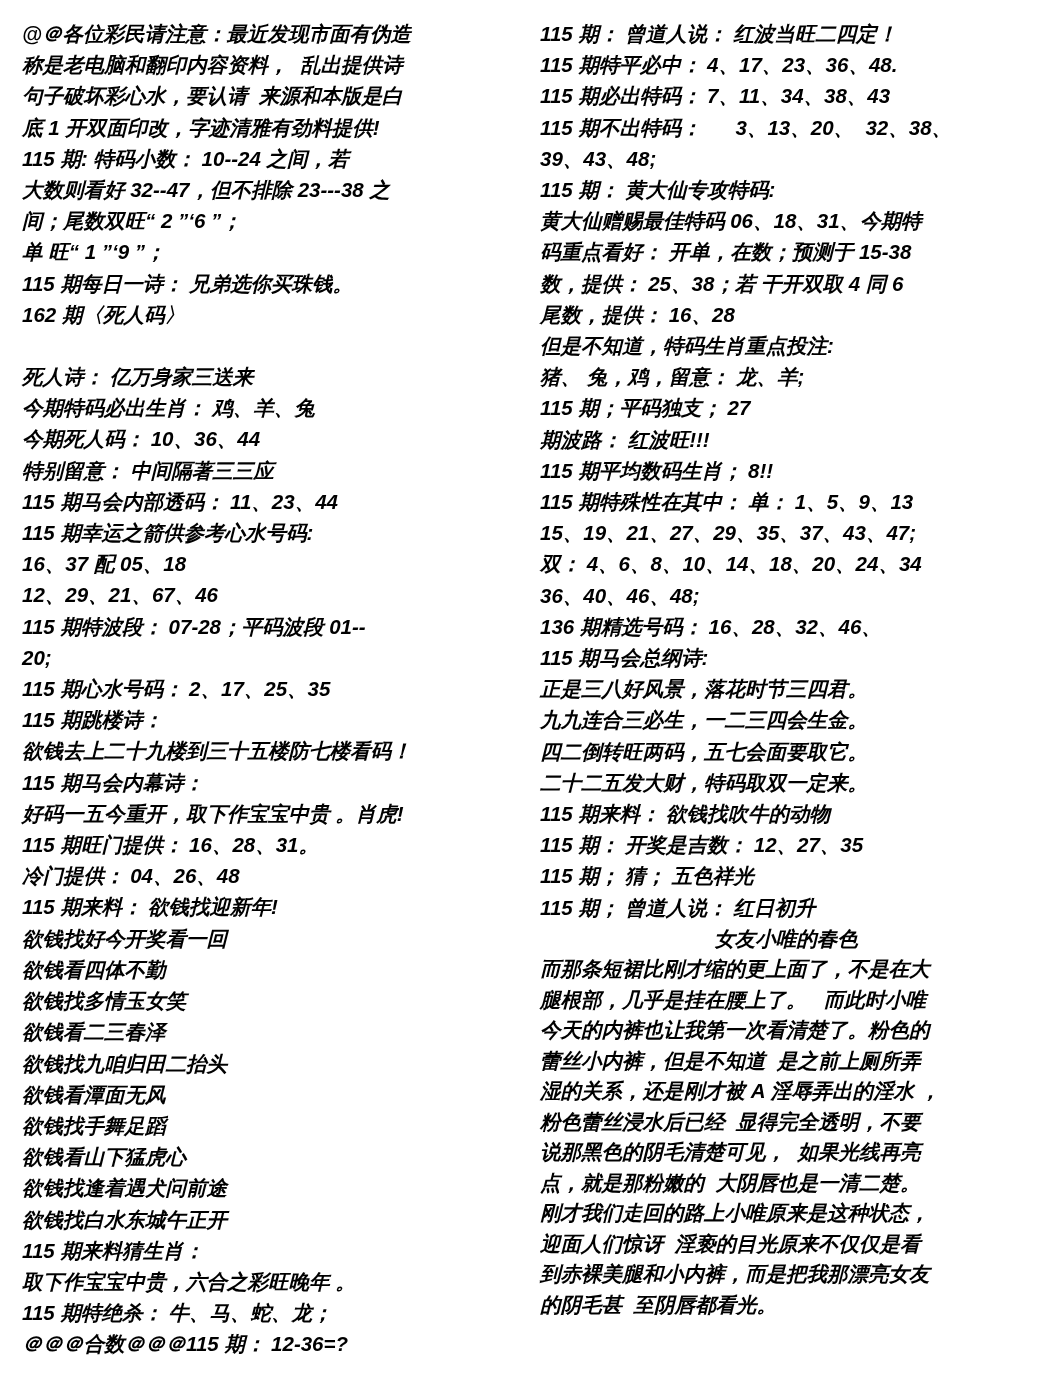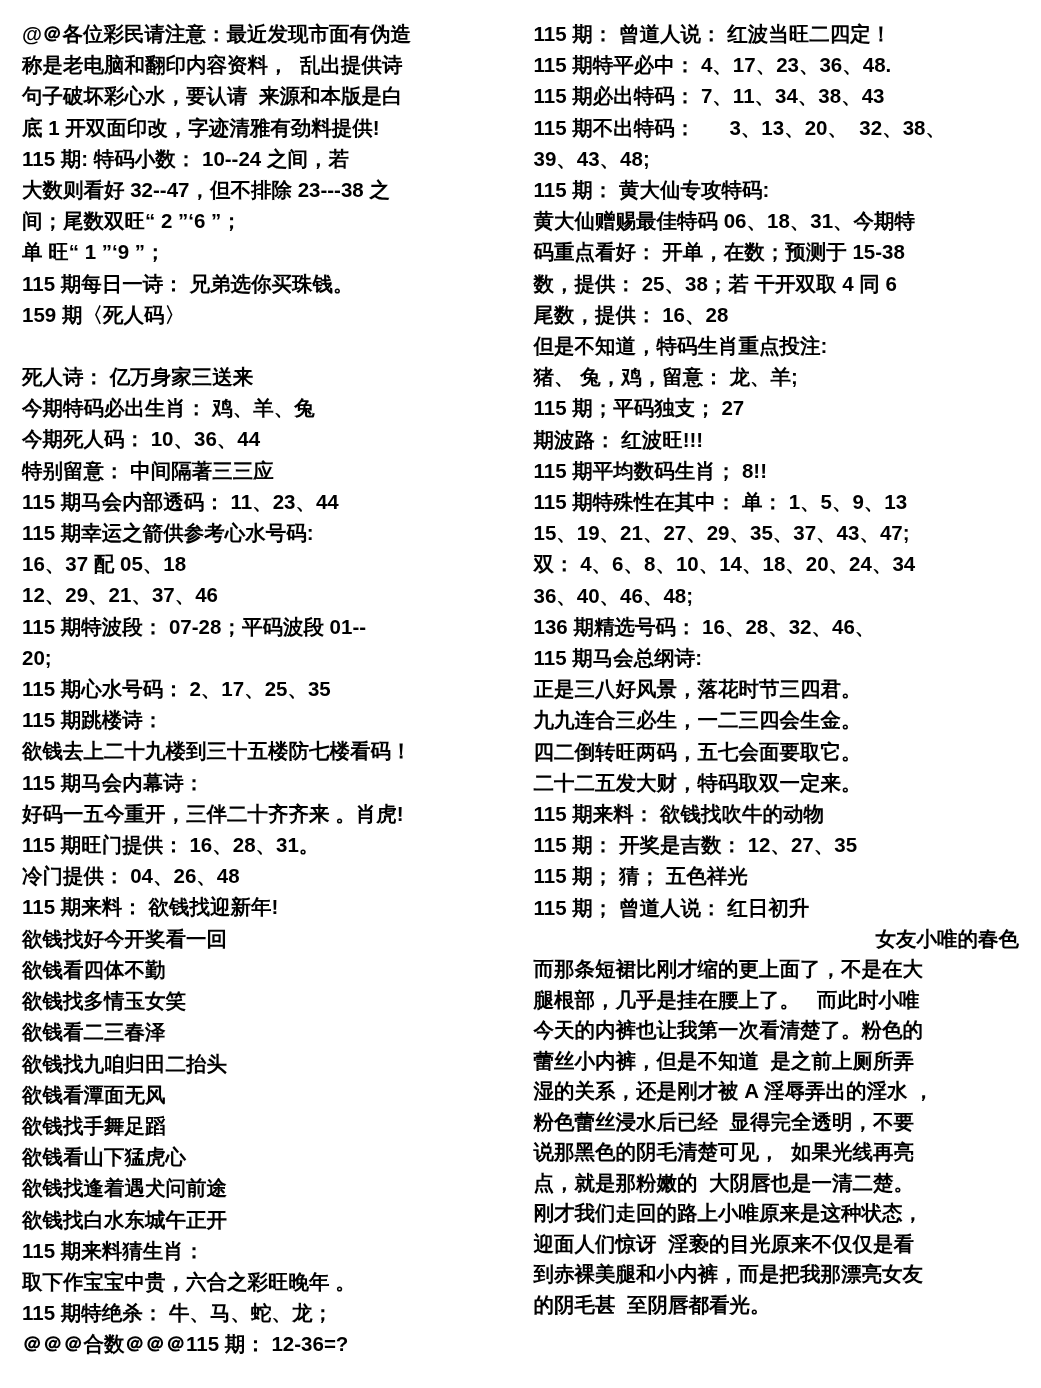--- a/index.html
+++ b/index.html
@@ -12,21 +12,22 @@
     height: 1388px;
     font-family: "Liberation Sans", "DejaVu Sans", sans-serif;
     color: #000000;
     overflow: hidden;
   }
   .page {
     position: relative;
     width: 1041px;
     height: 1024px;
     box-sizing: border-box;
-    padding: 18px 22px 10px 22px;
+    padding: 18px 9px 10px 22px;
+    font-style: italic;
   }
   .columns {
     display: flex;
     flex-direction: row;
     gap: 26px;
     height: 100%;
   }
   .col {
     flex: 1 1 0;
     min-width: 0;
@@ -38,21 +39,21 @@
     line-height: 31.2px;
     font-weight: bold;
     letter-spacing: 0px;
     white-space: pre-wrap;
     word-break: break-word;
   }
   .blank {
     height: 31px;
   }
   .center {
-    text-align: right;
+    text-align: center;
   }
   .tight {
     line-height: 30.5px;
   }
 </style>
 </head>
 <body>
 
 <div class="page">
   <div class="columns">
@@ -60,37 +61,37 @@
     <div class="col col-left">
       <div class="line">@＠各位彩民请注意：最近发现市面有伪造</div>
       <div class="line">称是老电脑和翻印内容资料，  乱出提供诗</div>
       <div class="line">句子破坏彩心水，要认请  来源和本版是白</div>
       <div class="line">底 1 开双面印改，字迹清雅有劲料提供!</div>
       <div class="line">115 期: 特码小数： 10--24 之间，若</div>
       <div class="line">大数则看好 32--47，但不排除 23---38 之</div>
       <div class="line">间；尾数双旺“ 2 ”‘6 ”；</div>
       <div class="line">单 旺“ 1 ”‘9 ”；</div>
       <div class="line">115 期每日一诗： 兄弟选你买珠钱。</div>
-      <div class="line">159 期〈死人码〉</div>
+      <div class="line">162 期〈死人码〉</div>
       <div class="blank"></div>
       <div class="line">死人诗： 亿万身家三送来</div>
       <div class="line">今期特码必出生肖： 鸡、羊、兔</div>
       <div class="line">今期死人码： 10、36、44</div>
       <div class="line">特别留意： 中间隔著三三应</div>
       <div class="line">115 期马会内部透码： 11、23、44</div>
       <div class="line">115 期幸运之箭供参考心水号码:</div>
       <div class="line">16、37 配 05、18</div>
-      <div class="line">12、29、21、37、46</div>
+      <div class="line">12、29、21、67、46</div>
       <div class="line">115 期特波段： 07-28；平码波段 01--</div>
       <div class="line">20;</div>
       <div class="line">115 期心水号码： 2、17、25、35</div>
       <div class="line">115 期跳楼诗：</div>
       <div class="line">欲钱去上二十九楼到三十五楼防七楼看码！</div>
       <div class="line">115 期马会内幕诗：</div>
-      <div class="line">好码一五今重开，三伴二十齐齐来 。肖虎!</div>
+      <div class="line">好码一五今重开，取下作宝宝中贵 。肖虎!</div>
       <div class="line">115 期旺门提供： 16、28、31。</div>
       <div class="line">冷门提供： 04、26、48</div>
       <div class="line">115 期来料： 欲钱找迎新年!</div>
       <div class="line">欲钱找好今开奖看一回</div>
       <div class="line">欲钱看四体不勤</div>
       <div class="line">欲钱找多情玉女笑</div>
       <div class="line">欲钱看二三春泽</div>
       <div class="line">欲钱找九咱归田二抬头</div>
       <div class="line">欲钱看潭面无风</div>
       <div class="line">欲钱找手舞足蹈</div>

